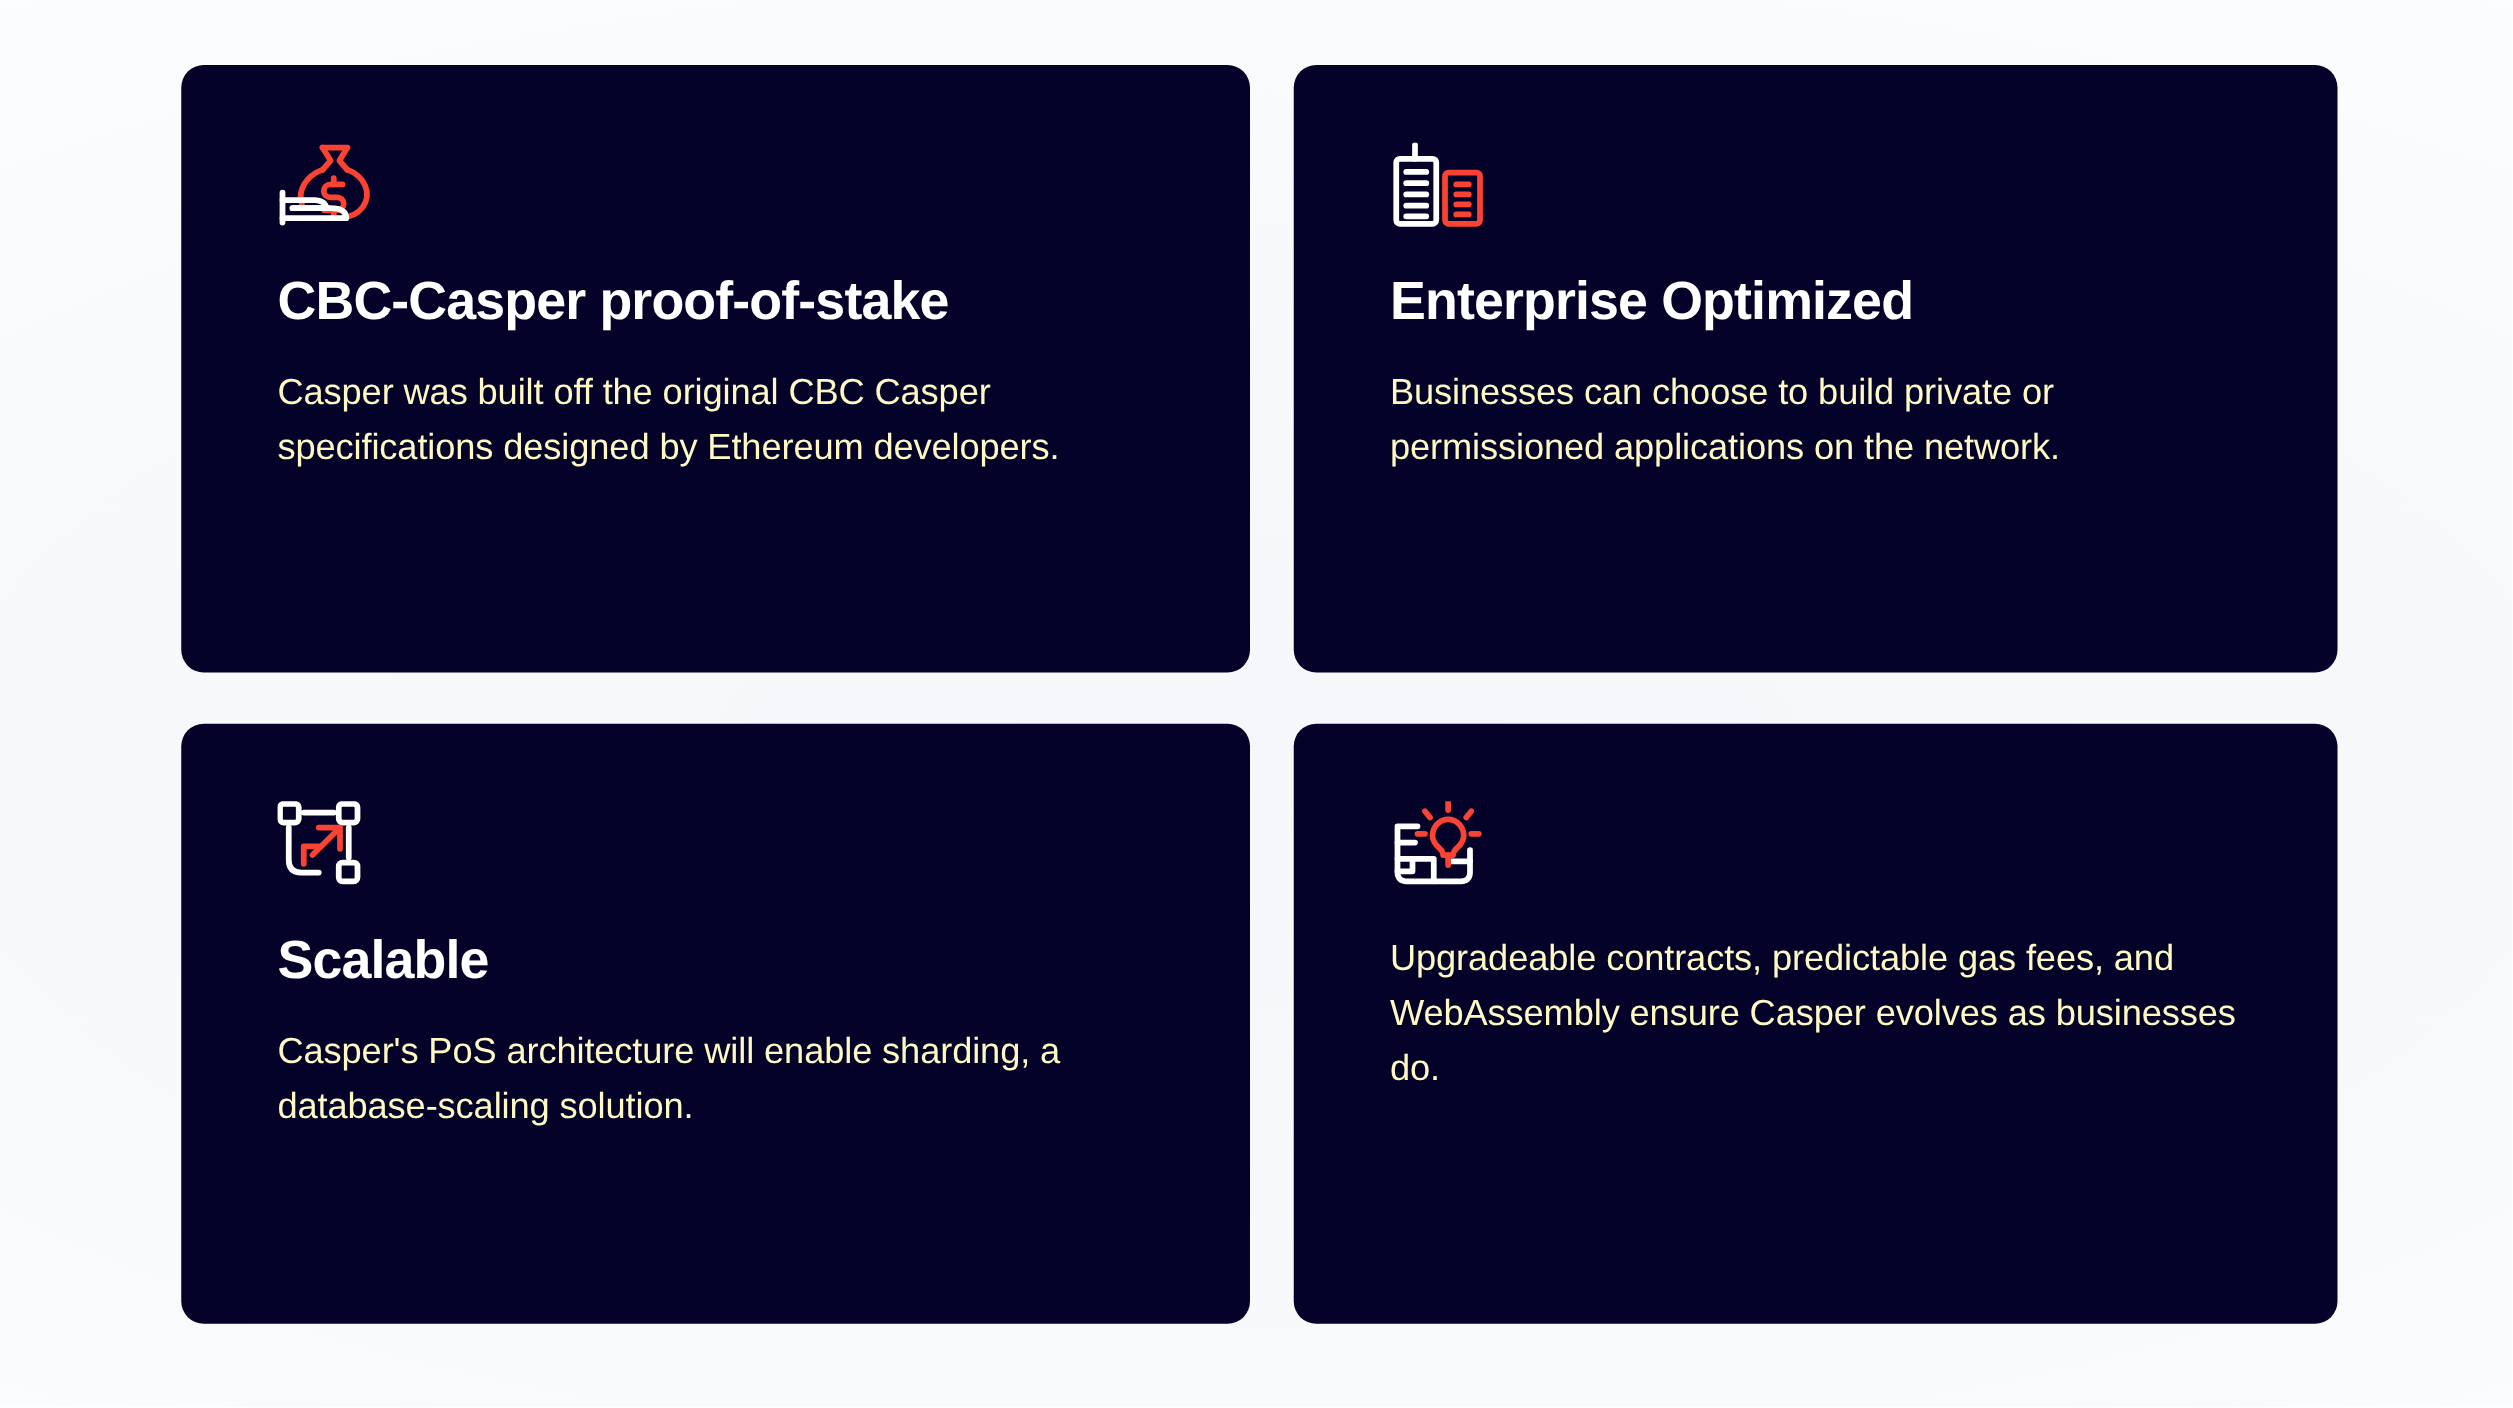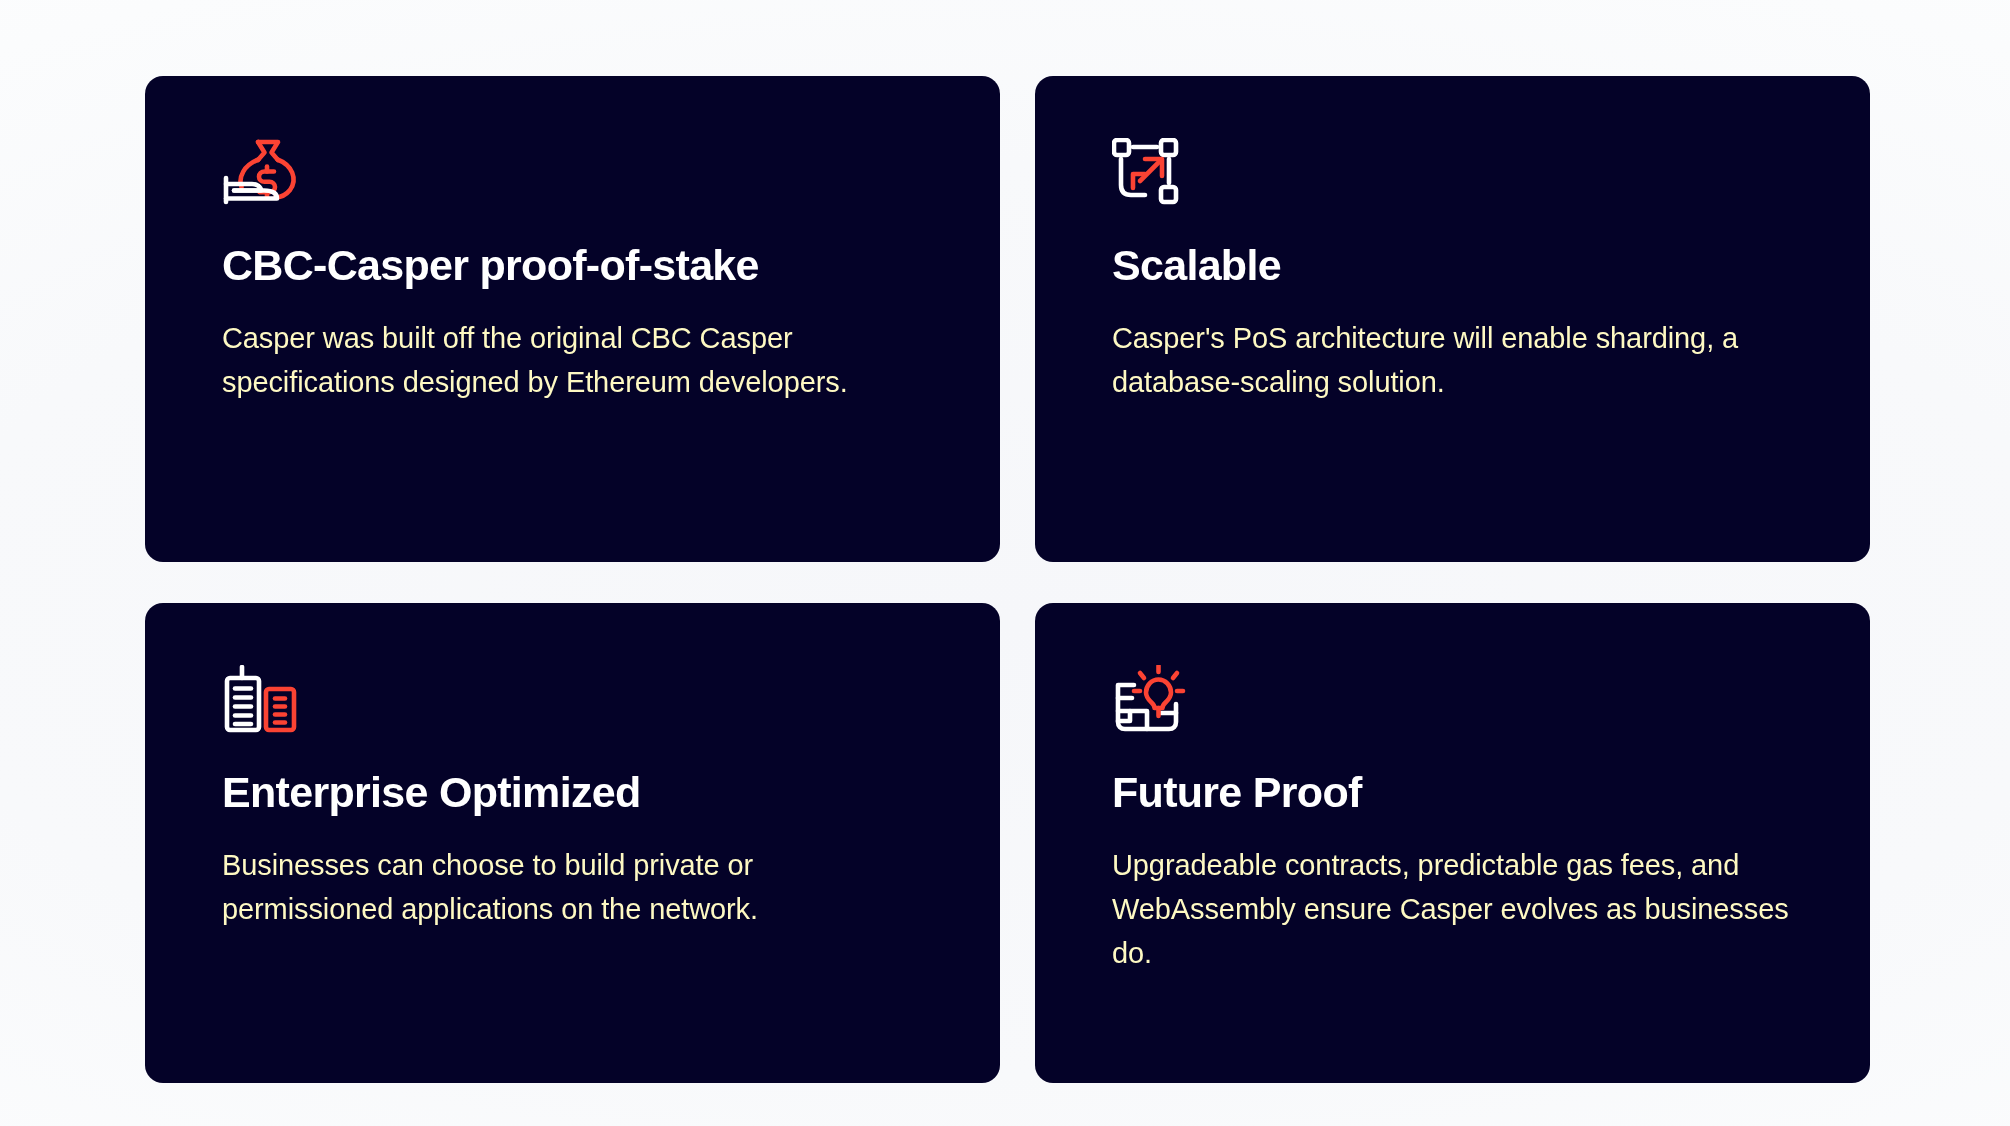--- a/index.html
+++ b/index.html
@@ -20,21 +20,21 @@
     position: relative;
     width: 2010px;
     height: 1126px;
     background:
       radial-gradient(120% 90% at 50% 55%, #f6f7fa 0%, #f8f9fb 45%, #fbfcfd 70%, #ffffff 100%);
   }
 
   .cards-grid {
     position: absolute;
     left: 145px;
-    top: 76px;
+    top: 52px;
     width: 1725px;
     height: 786px;
     display: grid;
     grid-template-columns: 855px 835px;
     grid-template-rows: 486px 480px;
     column-gap: 35px;
     row-gap: 41px;
   }
 
   .card {
@@ -96,41 +96,20 @@
 
           <path d="M4 40 V64" stroke="#ffffff" stroke-width="4.6" stroke-linecap="round"></path>
           <path d="M4 46 H30 C35 46 39 49 39 52.5 H12" stroke="#ffffff" stroke-width="4.6" stroke-linecap="round" stroke-linejoin="round"></path>
           <path d="M4 60.5 H55 C55 54 48.5 52.5 42 52.5 H12" stroke="#ffffff" stroke-width="4.6" stroke-linecap="round" stroke-linejoin="round"></path>
         </svg>
       </div>
       <div class="card-title">CBC-Casper proof-of-stake</div>
       <div class="card-body">Casper was built off the original CBC Casper specifications designed by Ethereum developers.</div>
     </div>
 
-    <div class="card card-3">
-      <div class="card-icon">
-        <svg width="74" height="68" viewBox="0 0 74 68" fill="none">
-
-          <path d="M21 9 H45" stroke="#ffffff" stroke-width="4.6" stroke-linecap="round"></path>
-          <path d="M9 21 V47 C9 53.6 12.4 57 19 57 H33" stroke="#ffffff" stroke-width="4.6" stroke-linecap="round"></path>
-          <path d="M57 21 V45" stroke="#ffffff" stroke-width="4.6" stroke-linecap="round"></path>
-
-          <rect x="2" y="2" width="15" height="15" rx="3" stroke="#ffffff" stroke-width="4.6"></rect>
-          <rect x="49" y="2" width="15" height="15" rx="3" stroke="#ffffff" stroke-width="4.6"></rect>
-          <rect x="49" y="49" width="15" height="15" rx="3" stroke="#ffffff" stroke-width="4.6"></rect>
-
-          <path d="M21 50 V36 H33" stroke="#fb4333" stroke-width="4.6" stroke-linecap="round" stroke-linejoin="round"></path>
-          <path d="M28 43 L49 22" stroke="#fb4333" stroke-width="4.6" stroke-linecap="round"></path>
-          <path d="M33 21 H50 V38" stroke="#fb4333" stroke-width="4.6" stroke-linecap="round" stroke-linejoin="round"></path>
-        </svg>
-      </div>
-      <div class="card-title">Scalable</div>
-      <div class="card-body">Casper's PoS architecture will enable sharding, a database-scaling solution.</div>
-    </div>
-
     <div class="card card-2">
       <div class="card-icon">
         <svg width="78" height="68" viewBox="0 0 78 68" fill="none">
 
           <path d="M20 2 V13" stroke="#ffffff" stroke-width="4.6" stroke-linecap="round"></path>
 
           <rect x="5" y="13" width="32" height="52" rx="3" stroke="#ffffff" stroke-width="4.6"></rect>
           <path d="M13 23.5 H29" stroke="#ffffff" stroke-width="4.6" stroke-linecap="round"></path>
           <path d="M13 32.5 H29" stroke="#ffffff" stroke-width="4.6" stroke-linecap="round"></path>
           <path d="M13 41.5 H29" stroke="#ffffff" stroke-width="4.6" stroke-linecap="round"></path>
@@ -141,38 +120,58 @@
           <path d="M53 33.5 H63" stroke="#fb4333" stroke-width="4.6" stroke-linecap="round"></path>
           <path d="M53 41.5 H63" stroke="#fb4333" stroke-width="4.6" stroke-linecap="round"></path>
           <path d="M53 49.5 H63" stroke="#fb4333" stroke-width="4.6" stroke-linecap="round"></path>
           <path d="M53 57.5 H63" stroke="#fb4333" stroke-width="4.6" stroke-linecap="round"></path>
         </svg>
       </div>
       <div class="card-title">Enterprise Optimized</div>
       <div class="card-body">Businesses can choose to build private or permissioned applications on the network.</div>
     </div>
 
+    <div class="card card-3">
+      <div class="card-icon">
+        <svg width="74" height="68" viewBox="0 0 74 68" fill="none">
+
+          <path d="M21 9 H45" stroke="#ffffff" stroke-width="4.6" stroke-linecap="round"></path>
+          <path d="M9 21 V47 C9 53.6 12.4 57 19 57 H33" stroke="#ffffff" stroke-width="4.6" stroke-linecap="round"></path>
+          <path d="M57 21 V45" stroke="#ffffff" stroke-width="4.6" stroke-linecap="round"></path>
+
+          <rect x="2" y="2" width="15" height="15" rx="3" stroke="#ffffff" stroke-width="4.6"></rect>
+          <rect x="49" y="2" width="15" height="15" rx="3" stroke="#ffffff" stroke-width="4.6"></rect>
+          <rect x="49" y="49" width="15" height="15" rx="3" stroke="#ffffff" stroke-width="4.6"></rect>
+
+          <path d="M21 50 V36 H33" stroke="#fb4333" stroke-width="4.6" stroke-linecap="round" stroke-linejoin="round"></path>
+          <path d="M28 43 L49 22" stroke="#fb4333" stroke-width="4.6" stroke-linecap="round"></path>
+          <path d="M33 21 H50 V38" stroke="#fb4333" stroke-width="4.6" stroke-linecap="round" stroke-linejoin="round"></path>
+        </svg>
+      </div>
+      <div class="card-title">Scalable</div>
+      <div class="card-body">Casper's PoS architecture will enable sharding, a database-scaling solution.</div>
+    </div>
+
     <div class="card card-4">
       <div class="card-icon">
         <svg width="78" height="68" viewBox="0 0 78 68" fill="none">
 
           <path d="M22 20 H6 V57 C6 61.4 8.6 64 13 64 H57 C61.4 64 64 61.4 64 57 V39" stroke="#ffffff" stroke-width="4.6" stroke-linecap="round" stroke-linejoin="round"></path>
           <path d="M6 33 H20" stroke="#ffffff" stroke-width="4.6" stroke-linecap="round"></path>
           <path d="M6 46 H35 V64" stroke="#ffffff" stroke-width="4.6" stroke-linecap="round" stroke-linejoin="round"></path>
           <path d="M18 46 V56 H6" stroke="#ffffff" stroke-width="4.6" stroke-linecap="round" stroke-linejoin="round"></path>
           <path d="M49 48 H64" stroke="#ffffff" stroke-width="4.6" stroke-linecap="round"></path>
 
           <path d="M34 27.5 C34 20.5 39.6 14.5 46.5 14.5 C53.4 14.5 59 20.5 59 27.5 C59 32 56.2 35 53.5 37.5 C51.6 39.2 50.5 40.6 50.5 43 H42.5 C42.5 40.6 41.4 39.2 39.5 37.5 C36.8 35 34 32 34 27.5 Z" stroke="#fb4333" stroke-width="4.6" stroke-linejoin="round"></path>
           <path d="M46.5 43 V51" stroke="#fb4333" stroke-width="4.6" stroke-linecap="round"></path>
 
           <path d="M46.5 1 V7" stroke="#fb4333" stroke-width="4.6" stroke-linecap="round"></path>
           <path d="M28 8 L32 13" stroke="#fb4333" stroke-width="4.6" stroke-linecap="round"></path>
           <path d="M65 8 L61 13" stroke="#fb4333" stroke-width="4.6" stroke-linecap="round"></path>
           <path d="M22 26 H28" stroke="#fb4333" stroke-width="4.6" stroke-linecap="round"></path>
           <path d="M65 26 H71" stroke="#fb4333" stroke-width="4.6" stroke-linecap="round"></path>
         </svg>
       </div>
-      <div class="card-title">Future Proof</div>
       <div class="card-body">Upgradeable contracts, predictable gas fees, and WebAssembly ensure Casper evolves as businesses do.</div>
     </div>
 
   </div>
 </div>
 
 </body></html>

